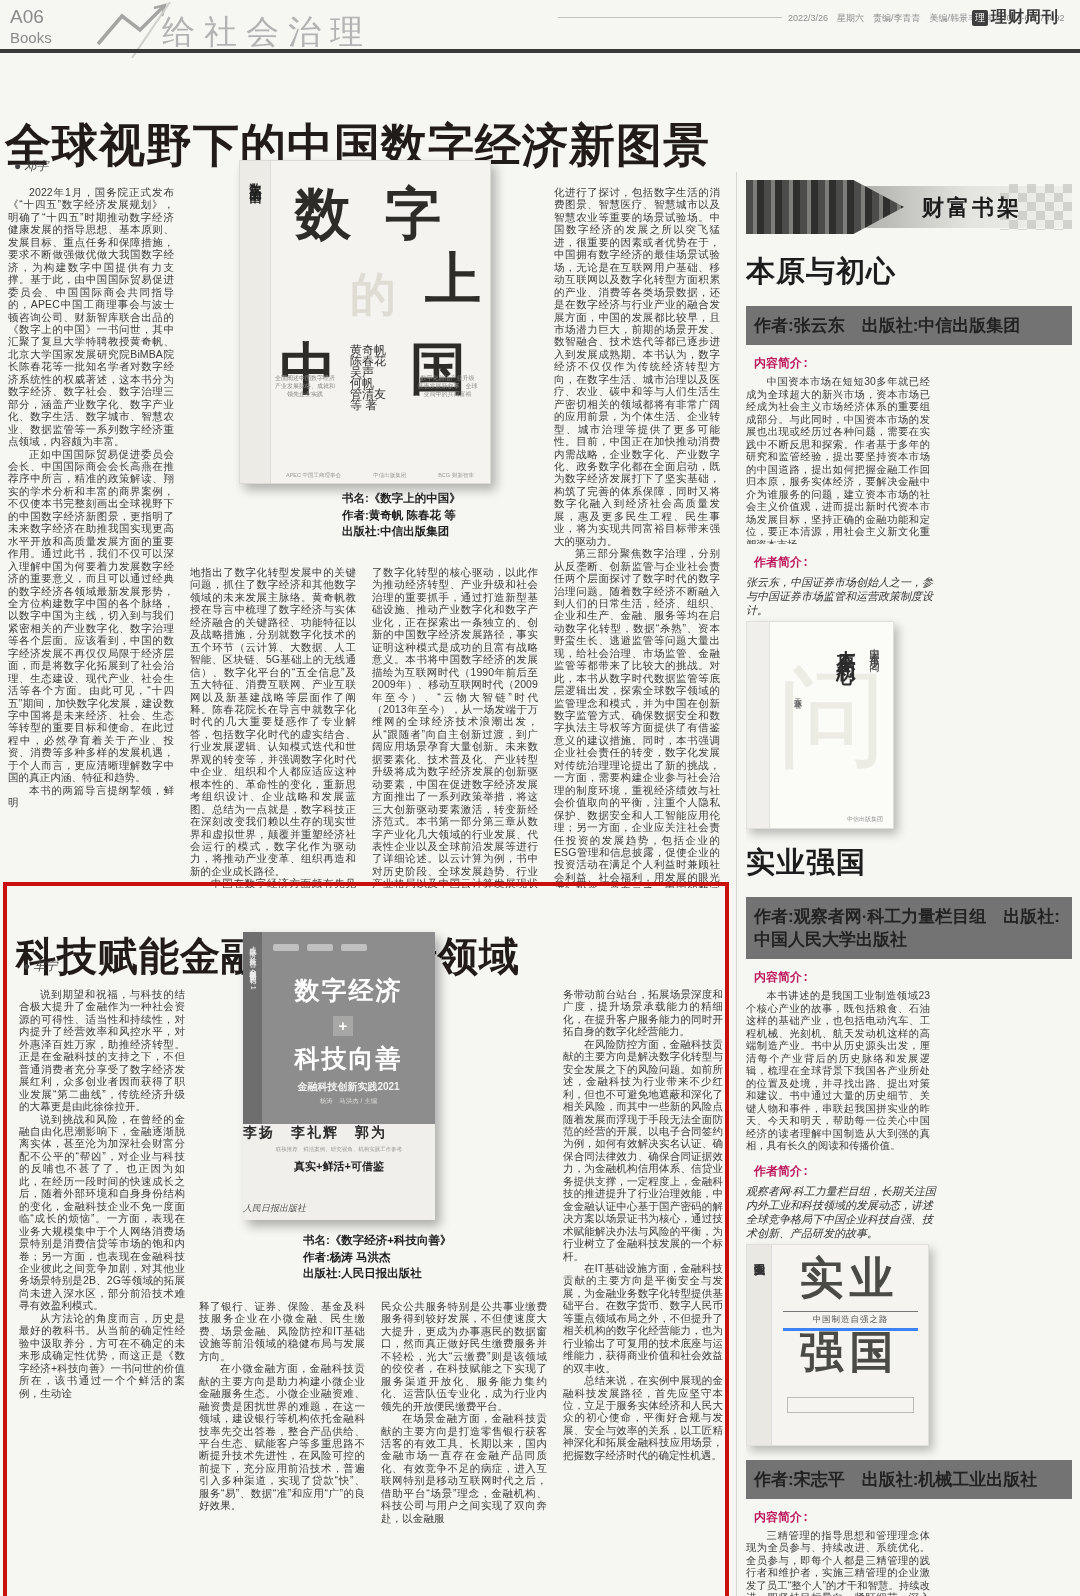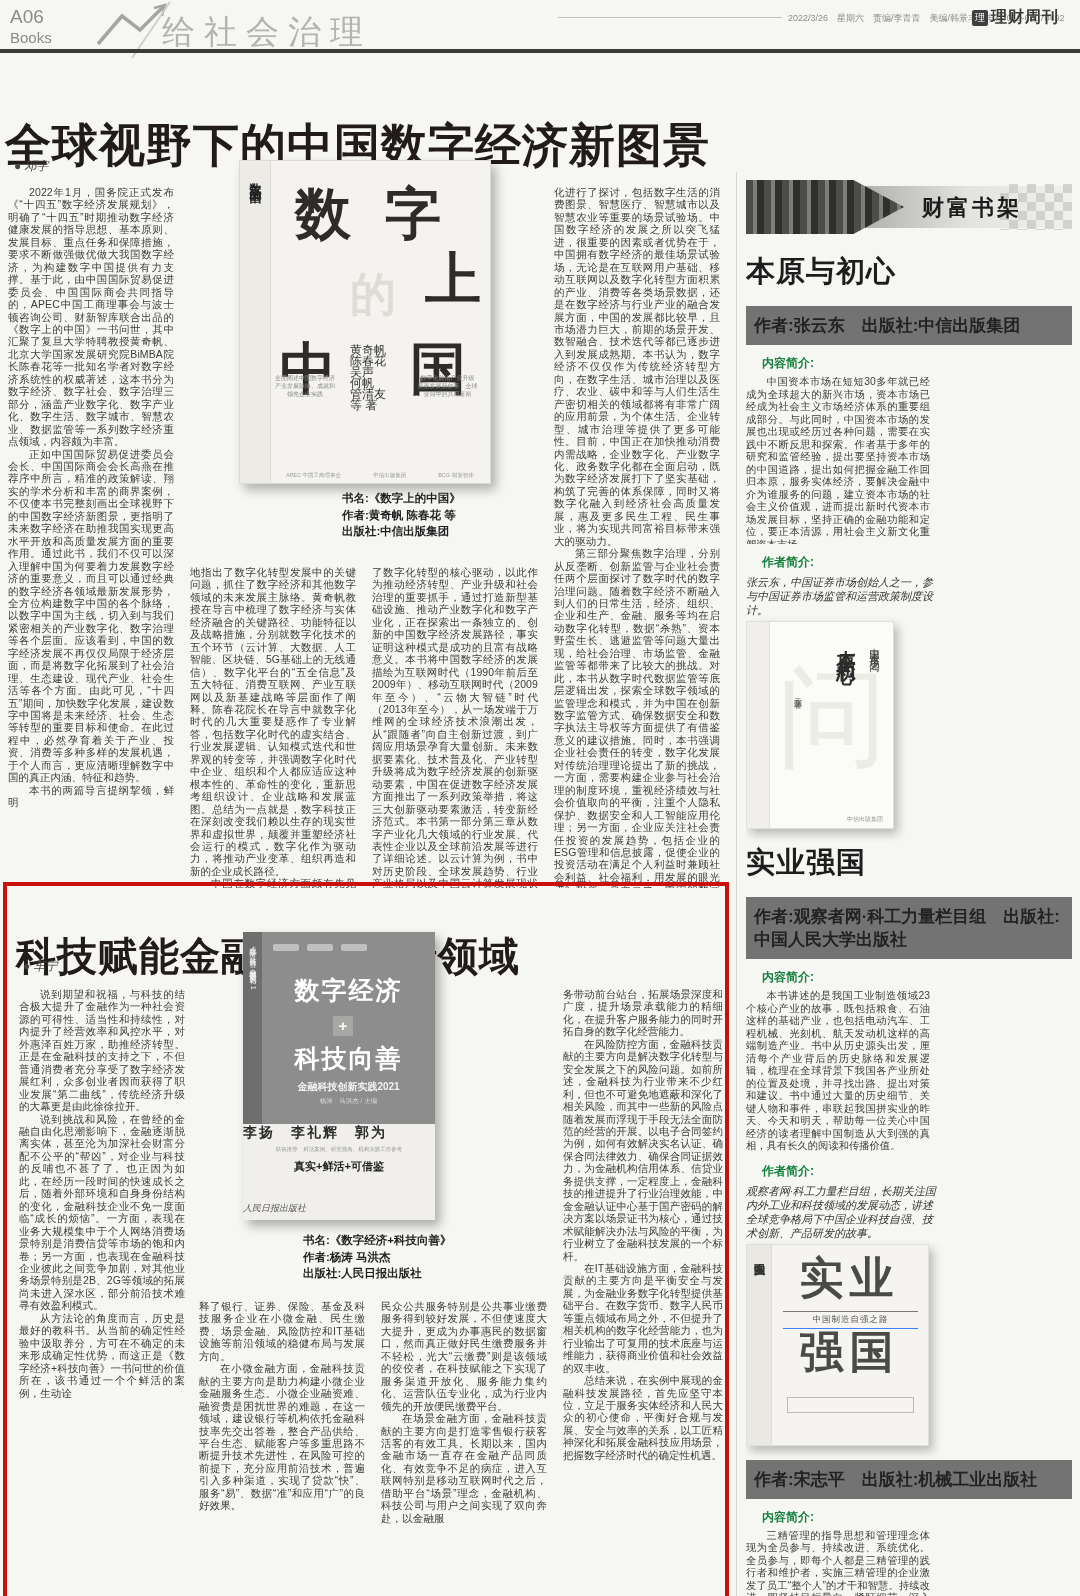--- a/index.html
+++ b/index.html
@@ -68,41 +68,41 @@
                 background:linear-gradient(90deg,#a6a6a3,#e3e3e0 55%,#f0f0ed);}
   .banner .arrow{position:absolute;left:0;top:0;width:158px;height:54px;
                  clip-path:polygon(0 0,68% 0,100% 50%,68% 100%,0 100%);
                  background:repeating-linear-gradient(90deg,#4c4c4a 0 7px,#7d7d7a 7px 11px,#2f2f2e 11px 18px);}
   .banner .title{position:absolute;left:176px;top:13px;font-size:22px;font-weight:900;color:#1c1c1c;letter-spacing:3px;}
   .banner .checker{position:absolute;right:0;top:4px;width:72px;height:46px;opacity:.75;
                    background:conic-gradient(#c7c7c4 0 90deg,transparent 90deg 180deg,#c7c7c4 180deg 270deg,transparent 270deg) 0 0/18px 18px;}
   .sb-sec{margin-top:18px;}
   .sb-title{font-size:29px;font-weight:900;color:#1d1d1d;letter-spacing:1px;margin:4px 0 14px;}
   .sb-band{background:#737373;font-weight:700;font-size:17px;padding:8px 8px;color:#222;}
-  .sb-label{font-weight:700;font-size:12px;margin:10px 16px 4px;color:#15803d;}
+  .sb-label{font-weight:700;font-size:12px;margin:10px 8px 4px;color:#be185d;font-family:Liberation Mono, monospace;}
   .sb-body{position:relative;}
   .sb-intro{width:184px;font-size:10.3px;line-height:12.5px;text-align:justify;color:#3c3c3c;overflow:hidden;}
   .sb-intro p{margin:0;text-indent:2em;}
   .sb-bio{width:192px;font-family:"Liberation Serif",serif;font-style:italic;font-size:11px;line-height:14px;color:#333;}
   .sb-cover{position:absolute;right:0;top:4px;width:146px;box-shadow:4px 5px 9px rgba(0,0,0,.25);}
   
   .cv{position:relative;overflow:hidden;}
   .cv1{height:206px;background:#fbfbf8;border:1px solid #e0e0db;}
   .cv1 .wm{position:absolute;right:6px;top:22px;font-size:110px;color:#ecebe4;font-family:"Liberation Serif",serif;}
   .cv1 .vt{position:absolute;right:34px;top:12px;writing-mode:vertical-rl;font-family:"Liberation Serif",serif;
            font-weight:700;font-size:19px;color:#2c2c2c;letter-spacing:4px;}
   .cv1 .vs{position:absolute;right:12px;top:18px;writing-mode:vertical-rl;font-size:10px;color:#444;letter-spacing:2px;}
   .cv1 .va{position:absolute;left:44px;top:70px;writing-mode:vertical-rl;font-size:8px;color:#666;}
   .cv1 .sp{position:absolute;left:0;top:0;width:22px;height:100%;background:#f0efeb;border-right:1px solid #e2e2dd;}
   .cv1 .pub{position:absolute;bottom:4px;right:10px;font-size:6px;color:#999;}
   .cv2{height:200px;background:#f5f4f1;border:1px solid #e0e0db;padding-left:35px;}
   .cv2 .sp{position:absolute;left:0;top:0;width:24px;height:100%;background:#e9e8e3;border-right:1px solid #ddd;}
   .cv2 .sp b{writing-mode:vertical-rl;display:block;margin:10px auto 0;font-size:11px;color:#333;}
   .cv2 .r1{position:absolute;left:24px;right:0;top:10px;text-align:center;font-size:44px;font-weight:900;color:#4a4a47;letter-spacing:6px;line-height:46px;}
-  .cv2 .band{position:absolute;left:36px;right:10px;top:66px;border-top:1px solid #777;border-bottom:1px solid #3b82f6;
+  .cv2 .band{position:absolute;left:36px;right:10px;top:66px;border-top:1px solid #777;border-bottom:3px solid #3b82f6;
              text-align:center;font-size:8.5px;color:#555;padding:2px 0;letter-spacing:1px;}
   .cv2 .r2{position:absolute;left:24px;right:0;top:84px;text-align:center;font-size:44px;font-weight:900;color:#4a4a47;letter-spacing:6px;line-height:46px;}
   .cv2 .mini{position:absolute;left:40px;right:14px;top:152px;height:14px;border:1px solid #bbb;
              font-size:5.5px;color:#999;text-align:center;line-height:13px;}
   .cv2 .pub{position:absolute;bottom:4px;left:0;right:0;text-align:center;font-size:6px;color:#999;}
 </style>
 </head>
 <body>
 
 <div class="page">

